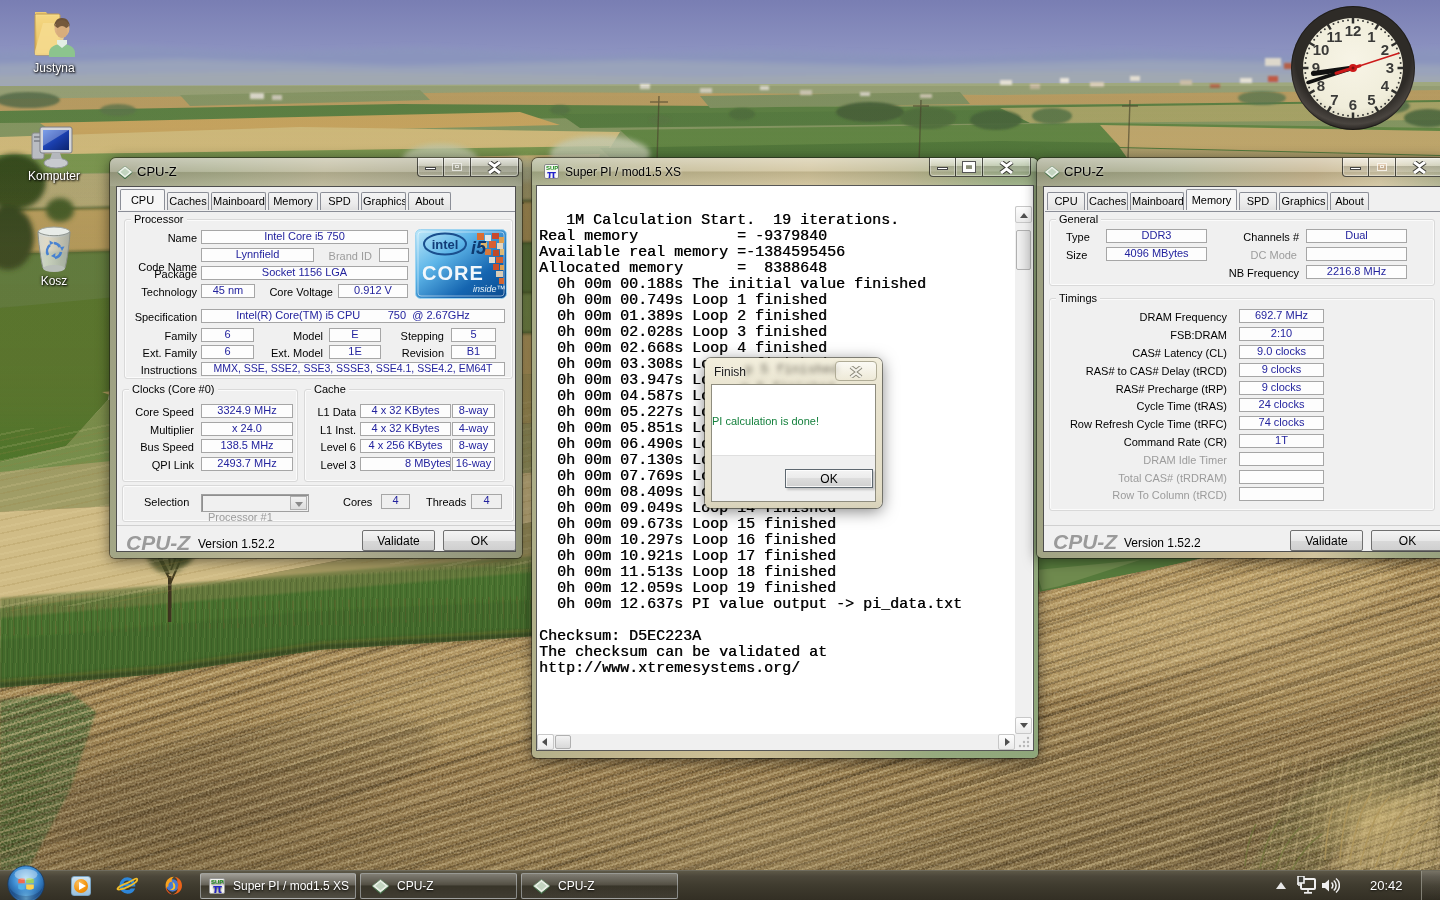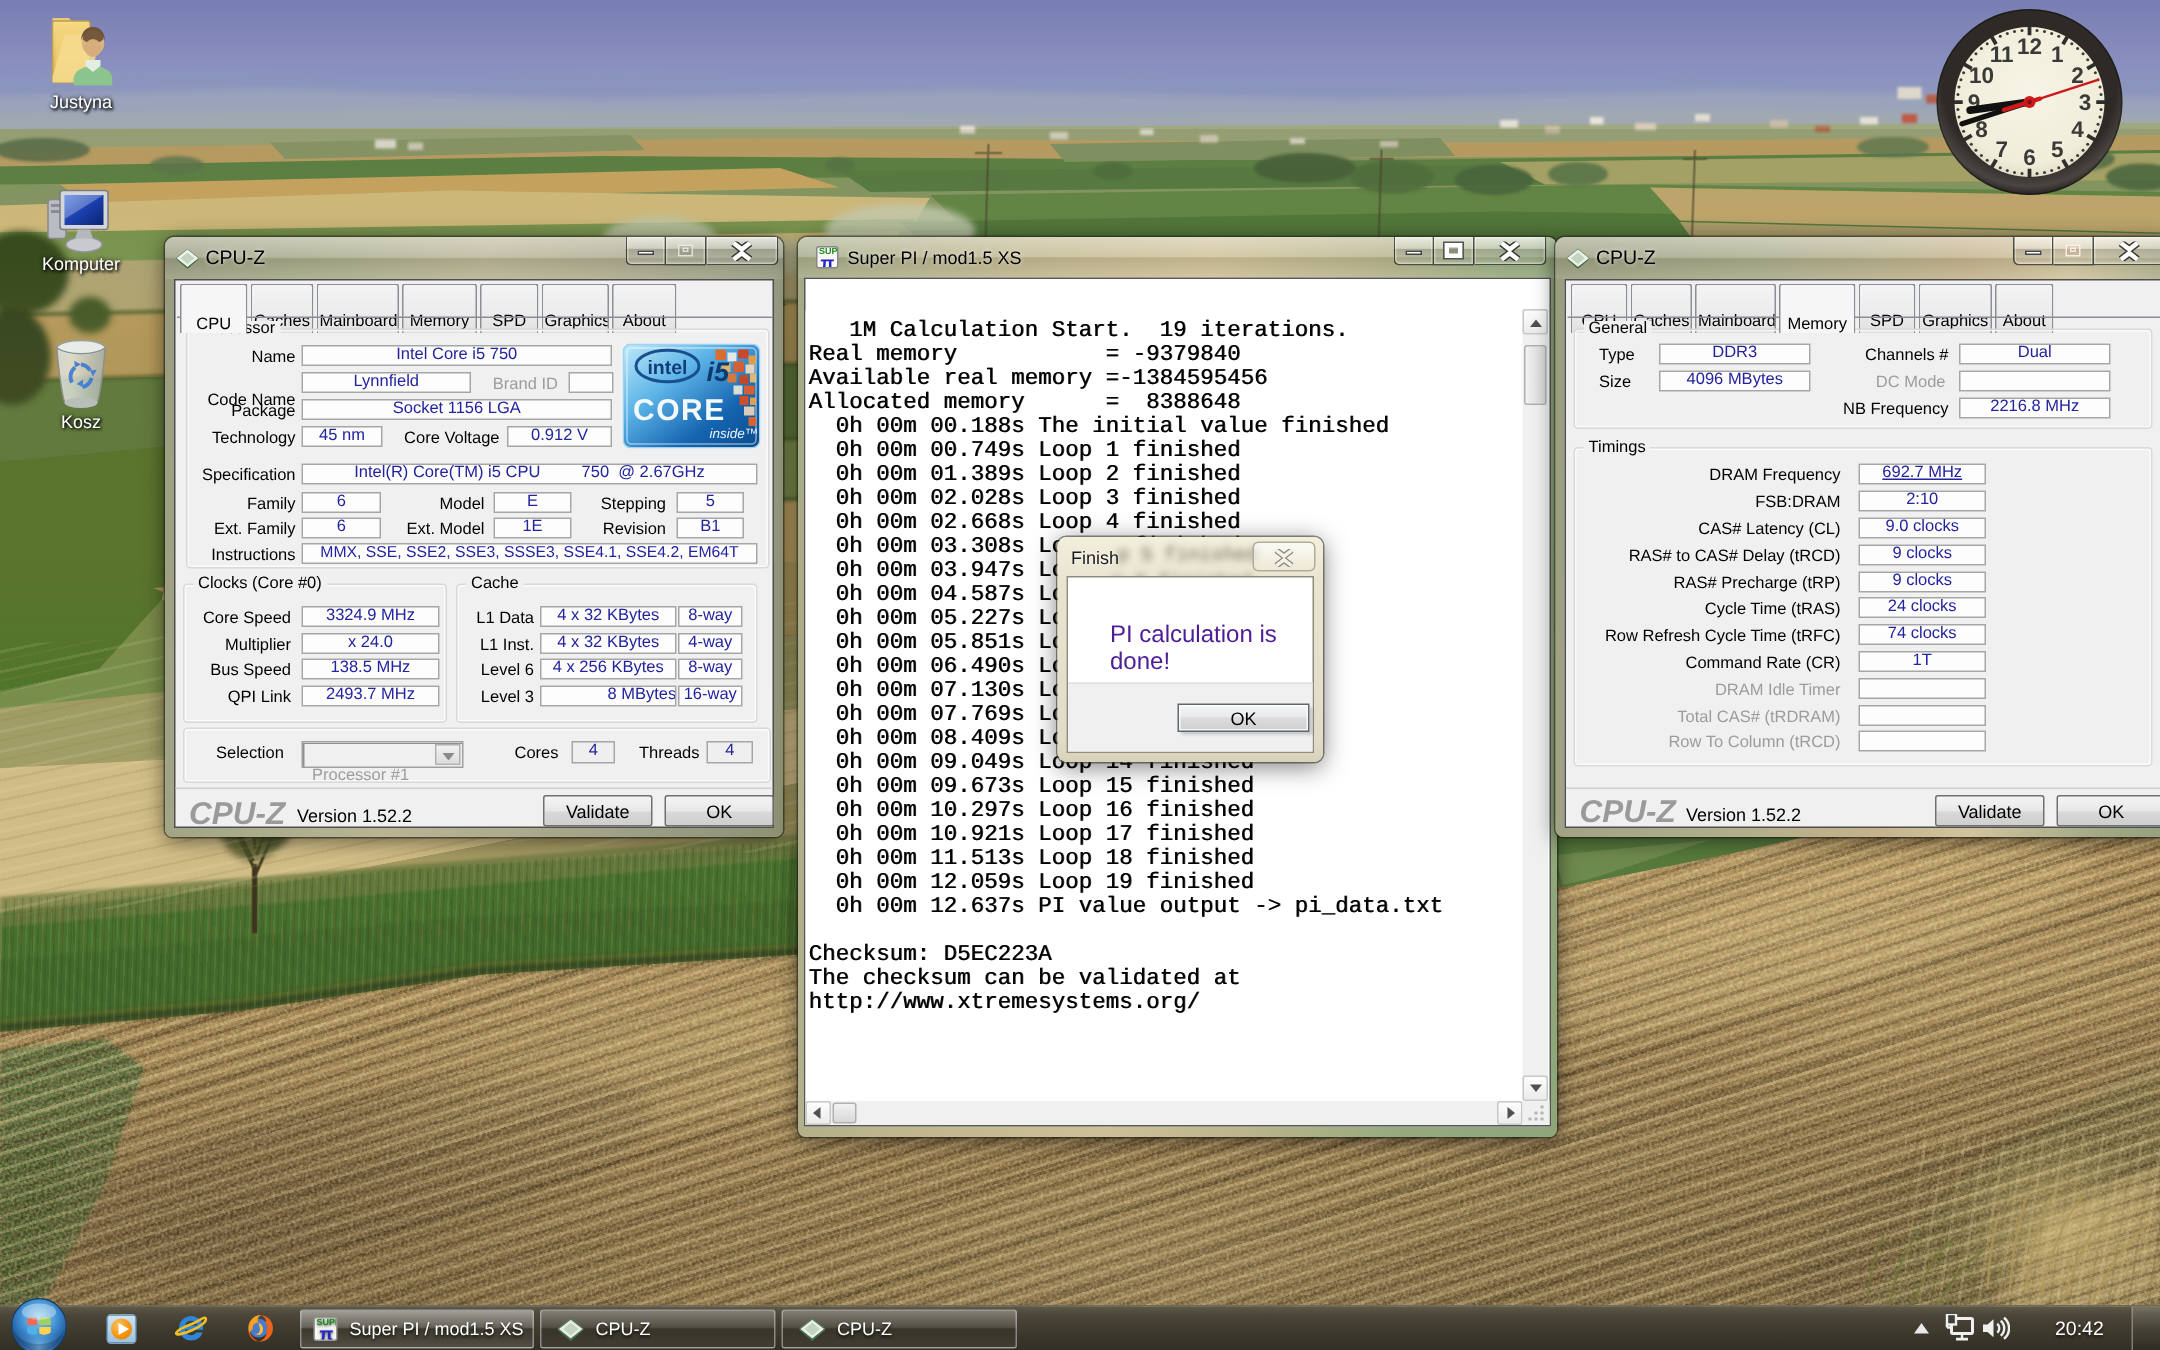--- a/index.html
+++ b/index.html
@@ -12,21 +12,21 @@
 .cap { position:absolute; font-size:12px; color:#000; text-shadow:0 0 3px rgba(255,255,255,0.8); }
 .cbtns { position:absolute; display:flex; }
 .cbtn { height:19px; border:1px solid rgba(30,30,25,0.75); border-top:none; position:relative;
   background:linear-gradient(to bottom, rgba(255,255,255,0.55), rgba(255,255,255,0.22) 42%, rgba(90,90,80,0.25) 46%, rgba(255,255,255,0.18) 100%);
   box-shadow:inset 0 0 0 1px rgba(255,255,255,0.35); }
 .cbtn.first { border-radius:0 0 0 4px; }
 .cbtn.last { border-radius:0 0 4px 0; }
 .cbtn + .cbtn { border-left:none; }
 
 .tabs { position:absolute; display:flex; align-items:flex-end; font-size:11px; }
-.tab { height:18px; line-height:17px; text-align:center; background:linear-gradient(#f4f4f4,#ececec 60%,#e0e0e0); border:1px solid #8b8e97; border-bottom:none; border-radius:2px 2px 0 0; margin-right:2px; color:#000 !important; padding:16px 1px; overflow:hidden; }
+.tab { height:18px; line-height:17px; text-align:center; background:linear-gradient(#f4f4f4,#ececec 60%,#e0e0e0); border:1px solid #8b8e97; border-bottom:none; border-radius:2px 2px 0 0; margin-right:2px; color:#000 !important; padding:0 1px; overflow:hidden; }
 .tab.sel { height:21px; line-height:20px; background:#f6f6f6; position:relative; z-index:2; }
 .tabline { position:absolute; height:1px; background:#8b8e97; }
 
 .grp { position:absolute; border:1px solid #d9d9d9; border-radius:3px; box-shadow:inset 0 0 0 1px rgba(255,255,255,0.7); }
 .leg { position:absolute; background:#f0f0f0; font-size:11px; color:#000; padding:0 3px; line-height:11px; }
 .lbl { position:absolute; font-size:11px; color:#000; white-space:nowrap; line-height:13px; }
 .lblr { text-align:right; }
 .gry { color:#9c9c9c; }
 .box { position:absolute; background:#fdfdfd; border:1px solid #a6a6a6; font-size:11px; color:#23239e; text-align:center; line-height:11px; white-space:nowrap; overflow:hidden; }
 .box.e { background:#fdfdfd; }
@@ -766,21 +766,21 @@
   <div class="lbl" style="left:22px;top:62px;">Size</div>
   <div class="box" style="left:62px;top:60px;width:101px;height:14px;">4096 MBytes</div>
   <div class="lbl lblr gry" style="left:185px;top:62px;width:68px;">DC Mode</div>
   <div class="box e" style="left:262px;top:60px;width:101px;height:14px;"></div>
   <div class="lbl lblr" style="left:175px;top:80px;width:80px;">NB Frequency</div>
   <div class="box" style="left:262px;top:78px;width:101px;height:14px;">2216.8 MHz</div>
 
   <div class="grp" style="left:5px;top:111px;width:386px;height:213px;"></div>
   <div class="leg" style="left:12px;top:106px;">Timings</div>
   <div class="lbl lblr" style="left:3px;top:124px;width:180px;">DRAM Frequency</div>
-  <div class="box" style="left:195px;top:122px;width:85px;height:14px;text-decoration:underline;">692.7 MHz</div>
+  <div class="box" style="left:195px;top:122px;width:85px;height:14px;">692.7 MHz</div>
   <div class="lbl lblr" style="left:3px;top:142px;width:180px;">FSB:DRAM</div>
   <div class="box" style="left:195px;top:140px;width:85px;height:14px;">2:10</div>
   <div class="lbl lblr" style="left:3px;top:160px;width:180px;">CAS# Latency (CL)</div>
   <div class="box" style="left:195px;top:158px;width:85px;height:14px;">9.0 clocks</div>
   <div class="lbl lblr" style="left:3px;top:178px;width:180px;">RAS# to CAS# Delay (tRCD)</div>
   <div class="box" style="left:195px;top:176px;width:85px;height:14px;">9 clocks</div>
   <div class="lbl lblr" style="left:3px;top:196px;width:180px;">RAS# Precharge (tRP)</div>
   <div class="box" style="left:195px;top:194px;width:85px;height:14px;">9 clocks</div>
   <div class="lbl lblr" style="left:3px;top:213px;width:180px;">Cycle Time (tRAS)</div>
   <div class="box" style="left:195px;top:211px;width:85px;height:14px;">24 clocks</div>
@@ -809,21 +809,21 @@
   <div class="abs" style="left:40px;top:4px;width:100px;height:20px;overflow:hidden;filter:blur(2.5px);font-family:'Liberation Mono',monospace;font-size:13px;color:#6a665a;">p 5 finished</div>
   <div class="abs" style="left:36px;top:22px;width:120px;height:14px;overflow:hidden;filter:blur(2.5px);font-family:'Liberation Mono',monospace;font-size:13px;color:#77735f;">p 6 finished</div>
   <div class="abs" style="left:9px;top:7px;font-size:12px;color:#1a1a1a;text-shadow:0 0 2px rgba(255,255,255,0.9);">Finish</div>
   <div class="abs" style="left:130px;top:3px;width:42px;height:20px;border:1px solid #b0ac96;border-radius:4px;background:linear-gradient(rgba(255,255,255,0.7),rgba(240,236,220,0.4));">
     <svg class="abs" style="left:13px;top:4px;" width="14" height="12" viewBox="0 0 15 13">
         <path d="M2,1 L7.5,5.2 13,1 M2,12 L7.5,7.8 13,12" stroke="#8a887a" stroke-width="4.5" fill="none"></path>
         <path d="M2,1 L7.5,5.2 13,1 M2,12 L7.5,7.8 13,12" stroke="#f4f2ea" stroke-width="2.5" fill="none"></path>
       </svg>
   </div>
   <div class="abs" style="left:6px;top:26px;width:165px;height:118px;border:1px solid #8e8c7e;background:#fff;">
-    <div class="abs" style="left:28px;top:30px;font-size:16px;color:#4c1d95;">PI calculation is done!</div>
+    <div class="abs" style="left:0;top:30px;font-size:11px;color:#15803d;">PI calculation is done!</div>
     <div class="abs" style="left:0;top:70px;width:163px;height:46px;background:#f0f0f0;border-top:1px solid #dfdfdf;"></div>
     <div class="abs" style="left:73px;top:84px;width:88px;height:19px;background:linear-gradient(#f4f4f4,#ebebeb 45%,#dddddd 50%,#cfcfcf);border:1px solid #5e6870;box-shadow:inset 0 0 0 1px rgba(255,255,255,0.8), 2px 2px 2px rgba(0,0,0,0.18);font-size:12px;text-align:center;line-height:18px;color:#000;">OK</div>
   </div>
 </div>
 
 <div id="taskbar">
 
   <svg class="abs" style="left:7px;top:-6px;" width="38" height="38" viewBox="0 0 38 38">
     <defs>
       <radialGradient id="orb" cx="0.5" cy="0.35" r="0.75">

